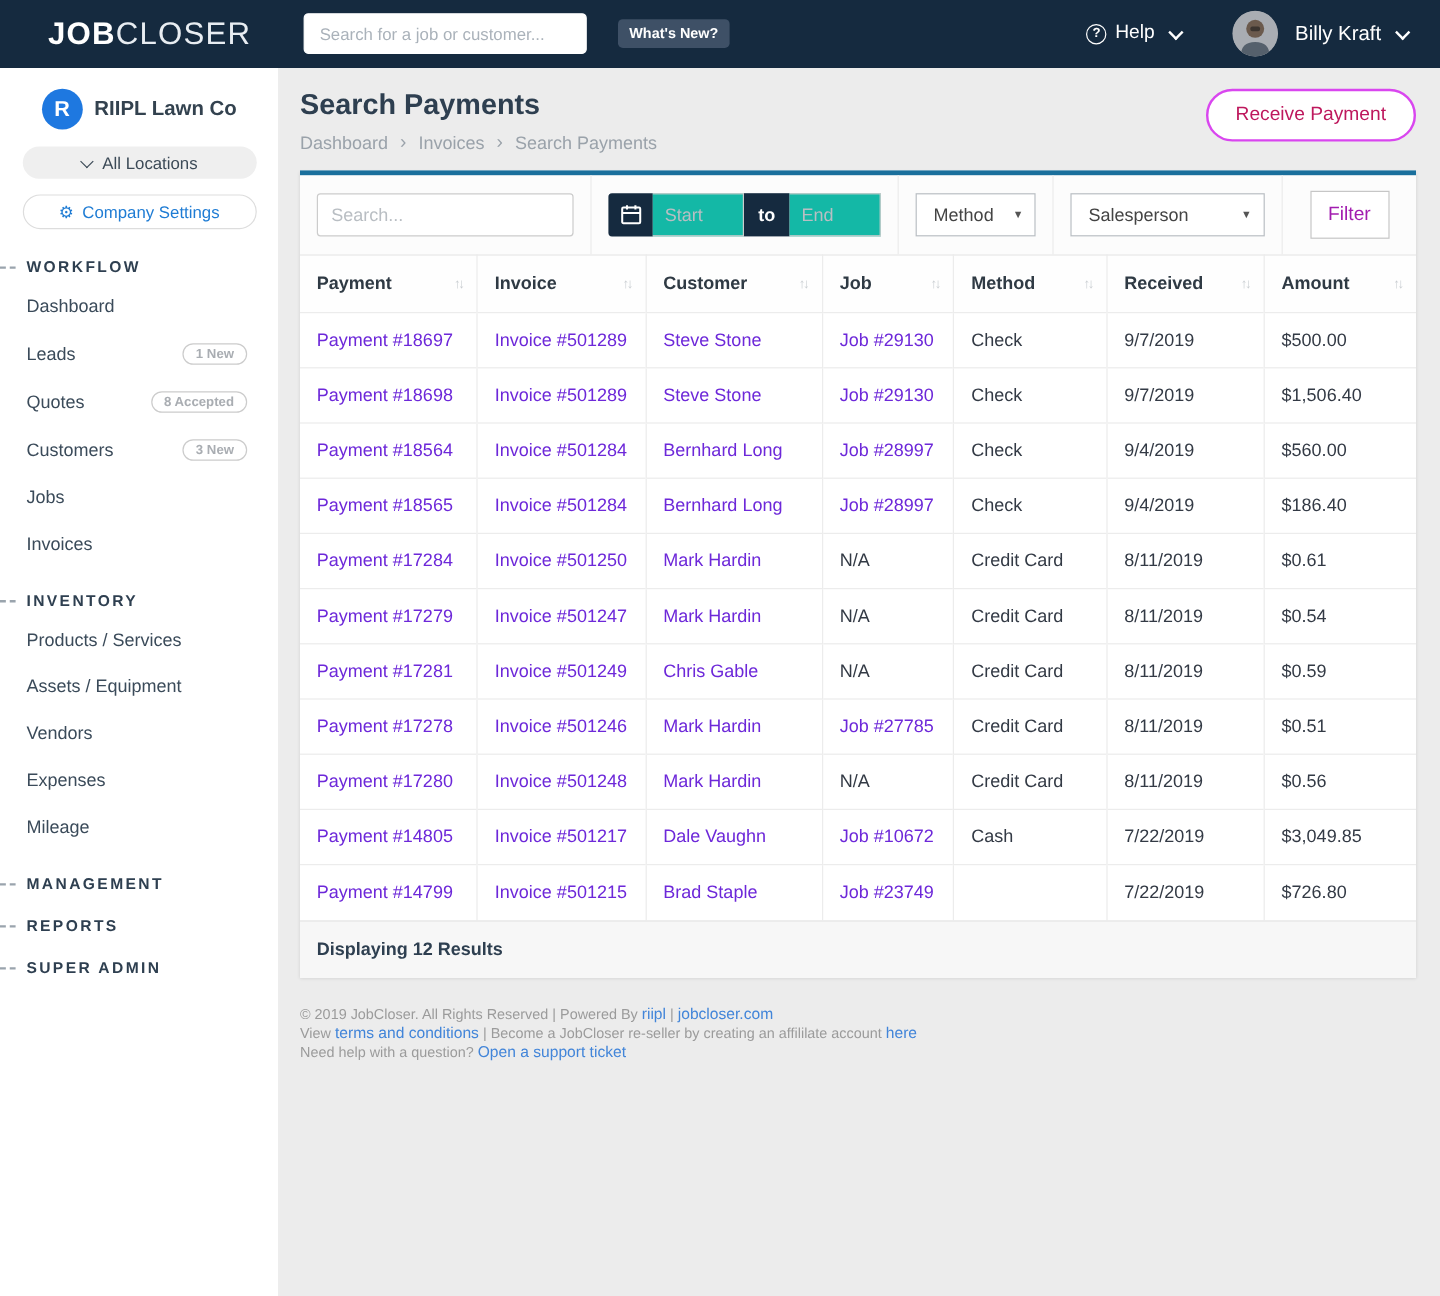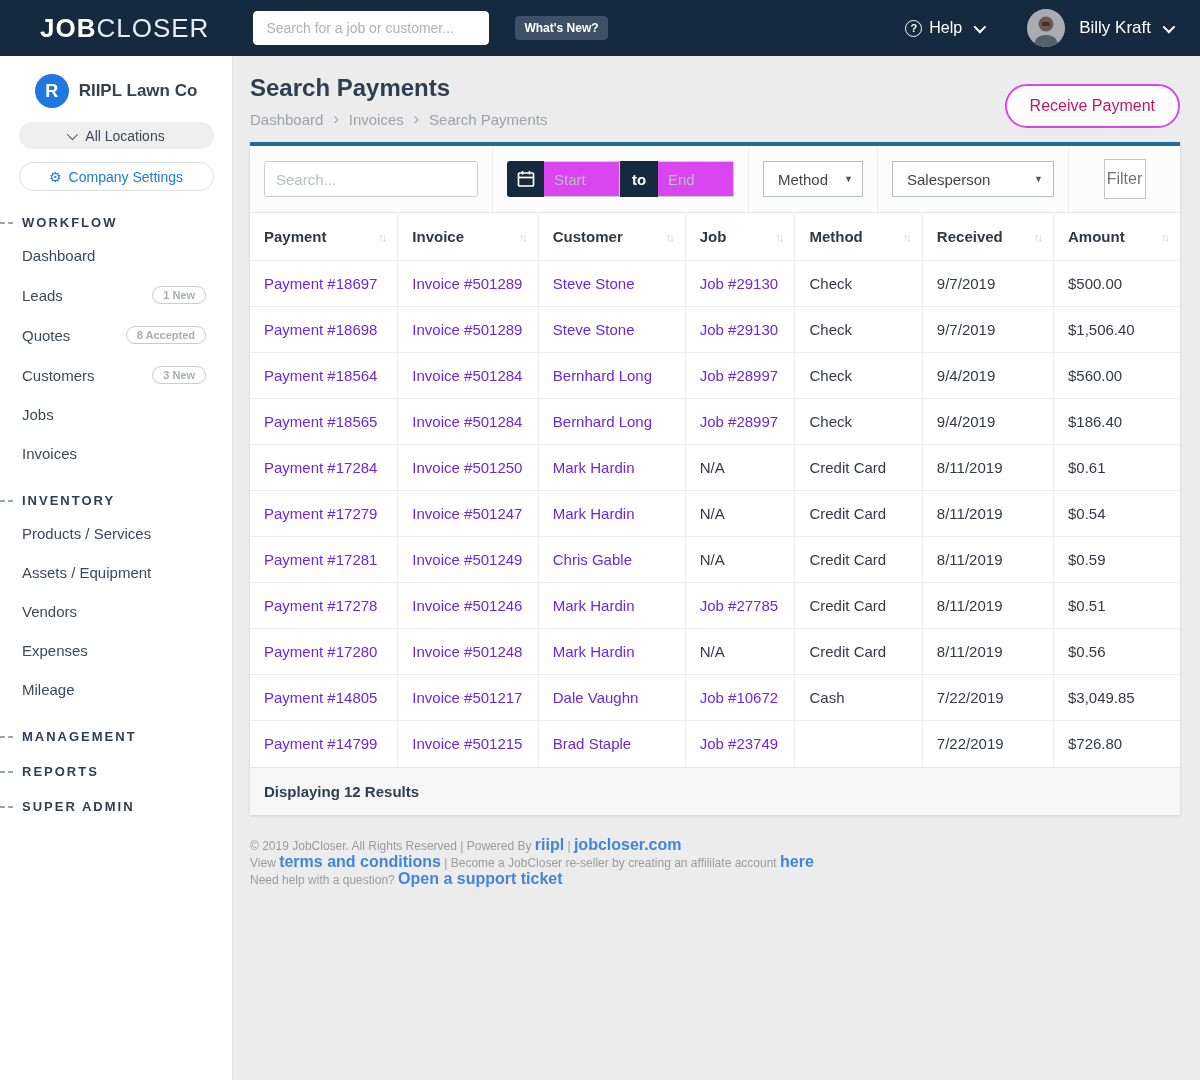--- a/index.html
+++ b/index.html
@@ -33,60 +33,60 @@
   .gear { margin-right:7px; font-size:14px; color:#1f7cd4; }
   .nav { margin-top:24px; }
   .nav-section-header { display:flex; align-items:center; margin-top:20px; margin-bottom:6px; cursor:pointer; }
   .dash { width:13px; border-top:2px dashed #9aa4ad; flex:none; }
   .nav-section-label { margin-left:9px; font-size:13px; font-weight:bold; letter-spacing:2px; color:#2e3f50; }
   .nav-item { display:flex; align-items:center; justify-content:space-between; padding:11px 26px 11px 22px; font-size:15px; color:#3b4b5a; cursor:pointer; }
   .nav-badge { border:1px solid #ccc; border-radius:10px; color:#a9adb2; font-size:11px; font-weight:bold; padding:2px 10px; background:#fff; }
 
   
   .main { position:absolute; top:56px; left:233px; width:967px; padding:16px 20px 0 17px; }
-  .main-head { display:flex; justify-content:space-between; align-items:flex-end; }
+  .main-head { display:flex; justify-content:space-between; align-items:flex-start; }
   .page-title { font-size:24px; font-weight:bold; color:#2e3f50; margin-top:2px; }
   .breadcrumb { margin-top:8px; font-size:15px; color:#9aa2aa; display:flex; align-items:center; }
   .breadcrumb .crumb { cursor:pointer; }
   .breadcrumb .sep { margin:0 10px; }
   .breadcrumb .sep::before { content:"\203A"; color:#9aa2aa; font-size:16px; }
   .receive-btn { background:#fff; border:2px solid #d946ef; color:#be185d; font-size:16px; border-radius:23px; padding:11px 23px; cursor:pointer; font-family:"Liberation Sans", sans-serif; margin-top:2px; }
 
   
   .card { margin-top:14px; background:#fcfcfc; border-top:4px solid #1a6f9c; box-shadow:0 1px 3px rgba(0,0,0,0.12); }
   .filters { display:flex; height:66px; }
   .fgroup { height:100%; display:flex; align-items:center; border-right:1px solid #ececec; padding:0 14px; }
   .fgroup:last-child { border-right:none; }
   .f-search { width:214px; height:36px; border:1px solid #ccc; border-radius:3px; padding:0 11px; font-size:15px; color:#333; outline:none; font-family:"Liberation Sans", sans-serif; background:#fff; }
   .f-search::placeholder, .date-in::placeholder { color:#b9bec3; }
   .cal-box { width:37px; height:36px; background:#152a3f; border-radius:3px 0 0 3px; display:flex; align-items:center; justify-content:center; flex:none; cursor:pointer; }
-  .date-in { width:76px; height:36px; border:1px solid #ccc; border-left:none; padding:0 10px; font-size:15px; color:#333; outline:none; font-family:"Liberation Sans", sans-serif; background:#d946ef; }
+  .date-in { width:76px; height:36px; border:1px solid #ccc; border-left:none; padding:0 10px; font-size:15px; color:#333; outline:none; font-family:"Liberation Sans", sans-serif; background:#14b8a6; }
   .to-box { width:38px; height:36px; background:#152a3f; color:#fff; font-weight:bold; font-size:15px; display:flex; align-items:center; justify-content:center; flex:none; }
   .select { height:36px; border:1px solid #b9bec3; background:#fff; display:flex; align-items:center; justify-content:space-between; padding:0 10px 0 14px; font-size:15px; color:#444; cursor:pointer; }
   .select .arrow { font-size:9px; color:#555; margin-left:16px; }
   .sel-method { width:100px; }
   .sel-sales { width:162px; }
-  .filter-btn { width:42px; height:40px; background:#fff; border:1px solid #c6c6c6; font-size:16px; color:#737373; cursor:pointer; font-family:"Liberation Sans", sans-serif; margin:0 auto; }
+  .filter-btn { width:66px; height:40px; background:#fff; border:1px solid #c6c6c6; font-size:16px; color:#a21caf; cursor:pointer; font-family:"Liberation Sans", sans-serif; margin:0 auto; }
   .fgroup.fg-btn { flex:1; justify-content:center; }
 
   
   table { width:100%; border-collapse:collapse; background:#fff; table-layout:fixed; }
   thead th { text-align:left; font-size:15px; color:#2f3a44; font-weight:bold; height:48px; padding:0 8px 0 14px; border-top:1px solid #e7e7e7; border-right:1px solid #ececec; background:#fefefe; cursor:pointer; }
   thead th:last-child { border-right:none; }
   .th-inner { display:flex; align-items:center; justify-content:space-between; }
   .sort-icon { color:#c9cdd1; font-size:11px; letter-spacing:-2px; padding-right:4px; }
   tbody td { height:46px; font-size:15px; padding:0 8px 0 14px; border-top:1px solid #ececec; border-right:1px solid #ececec; color:#333a45; background:#fff; white-space:nowrap; overflow:hidden; }
   tbody td:last-child { border-right:none; }
   td .cell-link { color:#6d28d9; cursor:pointer; text-decoration:none; }
   .table-footer { border-top:1px solid #e5e5e5; background:#f7f7f7; font-size:15px; font-weight:bold; color:#2e3f50; padding:15px 14px; }
 
   
   .page-footer { margin-top:22px; font-size:12px; color:#9b9b9b; line-height:15px; }
   .page-footer .flink { color:#4285d9; cursor:pointer; }
-  .page-footer .big { font-size:16px;font-weight:bold; }
+  .page-footer .big { font-size:13px; }
 </style>
 </head>
 <body>
 
 <div class="topbar">
   <div class="logo"><span class="b">JOB</span><span class="l">CLOSER</span></div>
   <input class="topbar-search" type="text" placeholder="Search for a job or customer..." style="">
   <div class="whatsnew">What's New?</div>
   <div class="topbar-right">
     <div class="help">

